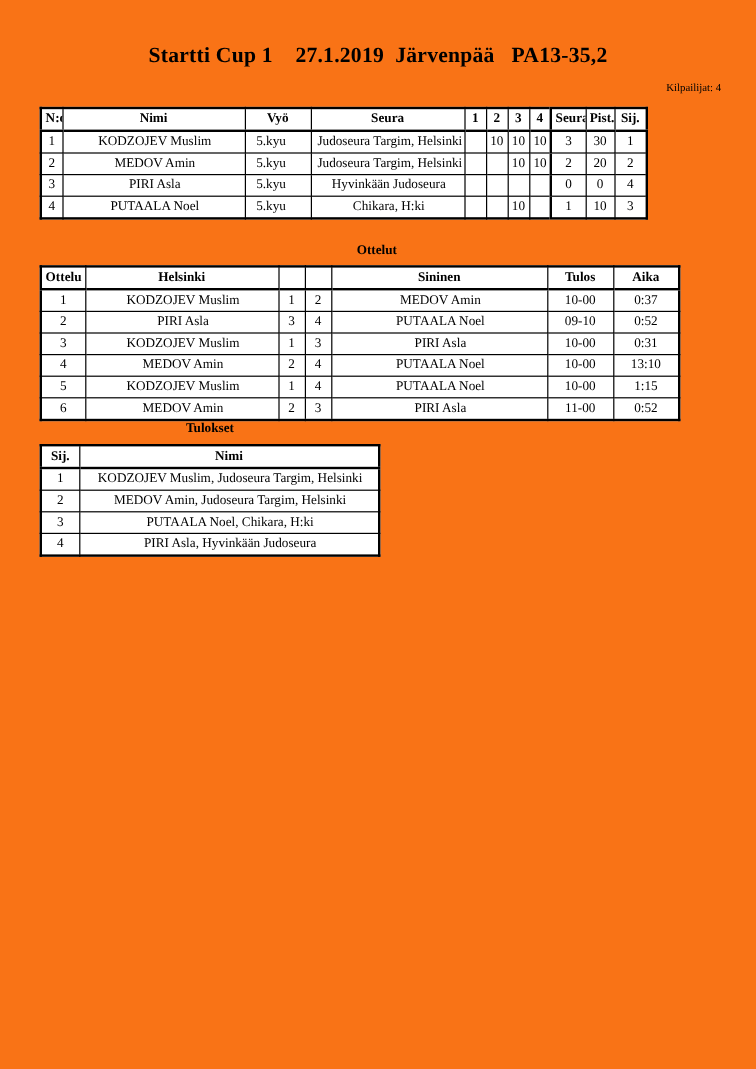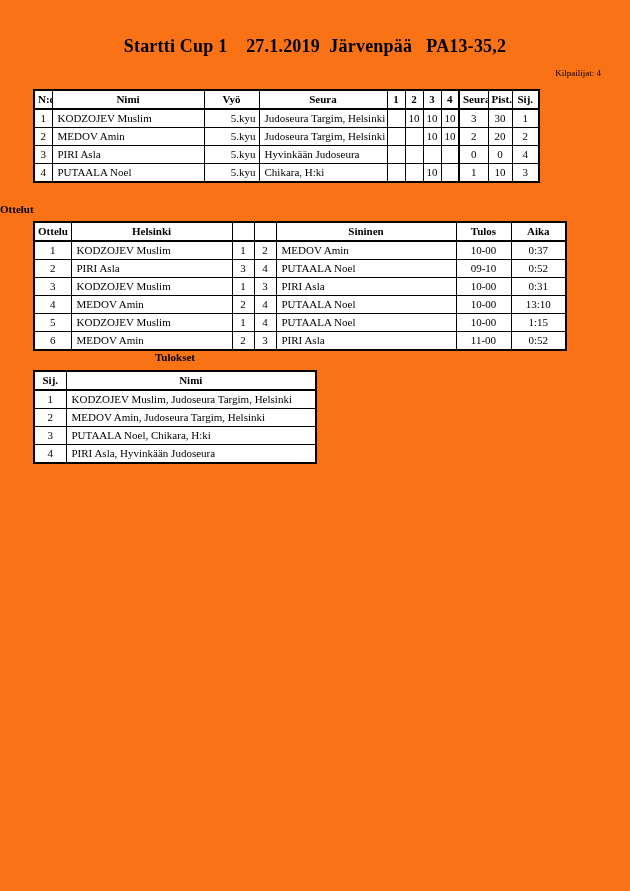--- a/index.html
+++ b/index.html
@@ -21,21 +21,21 @@
     font-weight: bold;
     white-space: pre;
     letter-spacing: 0.2px;
   }
   .heading {
     position: absolute;
     font-size: 11px;
     font-weight: bold;
   }
   .h-kilpailijat { top: 67px;  left: 0; width: 476px; text-align: center; }
-  .h-ottelut     { top: 203px; left: 0; width: 628px; text-align: left; }
+  .h-ottelut     { top: 203px; left: 0; width: 628px; text-align: center; }
   .h-tulokset    { top: 351px; left: 0; width: 350px; text-align: center; }
   .count-label {
     position: absolute;
     top: 68px; right: 29px;
     font-size: 9px;
   }
   table {
     position: absolute;
     border-collapse: collapse;
     table-layout: fixed;
@@ -53,22 +53,22 @@
     padding: 0 3px;
     overflow: hidden;
     white-space: nowrap;
   }
   th {
     font-weight: bold;
     text-align: center;
     border-bottom: 2px solid #000000;
   }
   .ctr { text-align: center; }
-  .lft { text-align: left; padding-left: 5px; }
-  .belt { text-align: right; padding-left: 9px; }
+  .lft { text-align: center; padding-left: 5px; }
+  .belt { text-align: left; padding-left: 9px; }
   .thickL { border-left: 2px solid #000000; }
 </style>
 </head>
 <body>
 
 <div class="page">
 
   <div class="title">Startti Cup 1    27.1.2019  Järvenpää   PA13-35,2</div>
 
   <div class="count-label">Kilpailijat: 4</div>

